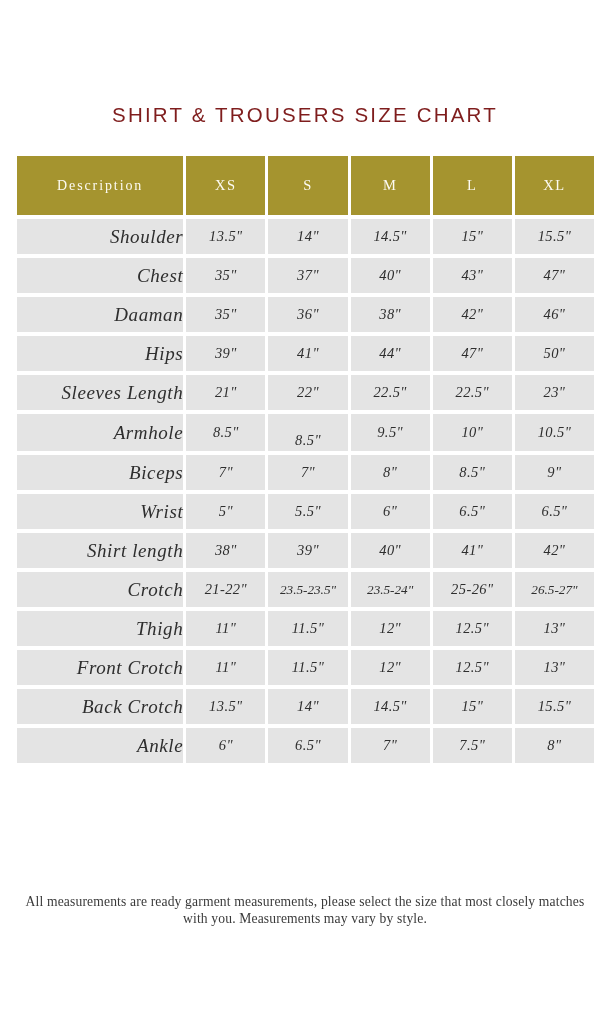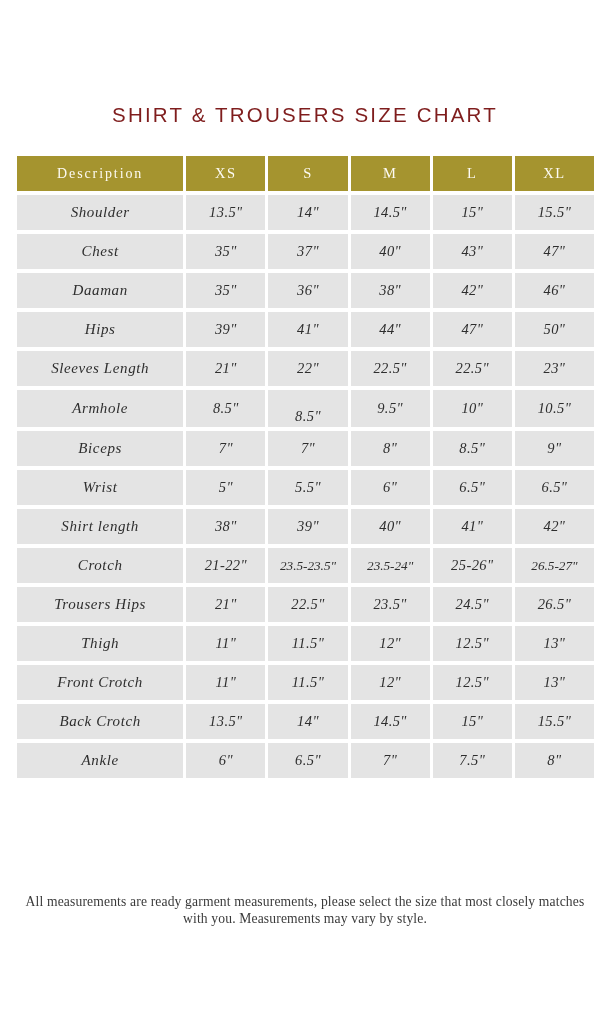--- a/index.html
+++ b/index.html
@@ -50,43 +50,44 @@
   .size-table col.c-size { width: 79px; }
 
   .size-table th {
     background: #a5942f;
     color: #fdfbf3;
     font-family: "Liberation Serif", "DejaVu Serif", serif;
     font-weight: 400;
     font-size: 14.5px;
     letter-spacing: 1.6px;
     height: 35px;
-    padding: 0;
+    padding: 12px;
     text-align: center;
     vertical-align: middle;
   }
   .size-table th.head-desc {
     letter-spacing: 1.9px;
     font-size: 14px;
   }
 
   .size-table td {
     background: #e4e4e4;
     color: #2e2e2e;
     font-style: italic;
     font-size: 14.5px;
     height: 35px;
     padding: 0;
     text-align: center;
     vertical-align: middle;
     letter-spacing: 0.4px;
   }
   .size-table td.label-cell {
-    font-size: 15px;
+    font-size: 19px;
     letter-spacing: 0.6px;
+    text-align: right;
   }
   .size-table td.narrow-val {
     font-size: 13.2px;
     letter-spacing: 0px;
   }
   
   .size-table td.nudge-down {
     vertical-align: bottom;
     padding-bottom: 2px;
   }
@@ -205,28 +206,20 @@
         </tr>
         <tr>
           <td class="label-cell">Crotch</td>
           <td>21-22"</td>
           <td class="narrow-val">23.5-23.5"</td>
           <td class="narrow-val">23.5-24"</td>
           <td>25-26"</td>
           <td class="narrow-val">26.5-27"</td>
         </tr>
         <tr>
-          <td class="label-cell">Trousers Hips</td>
-          <td>21"</td>
-          <td>22.5"</td>
-          <td>23.5"</td>
-          <td>24.5"</td>
-          <td>26.5"</td>
-        </tr>
-        <tr>
           <td class="label-cell">Thigh</td>
           <td>11"</td>
           <td>11.5"</td>
           <td>12"</td>
           <td>12.5"</td>
           <td>13"</td>
         </tr>
         <tr>
           <td class="label-cell">Front Crotch</td>
           <td>11"</td>

